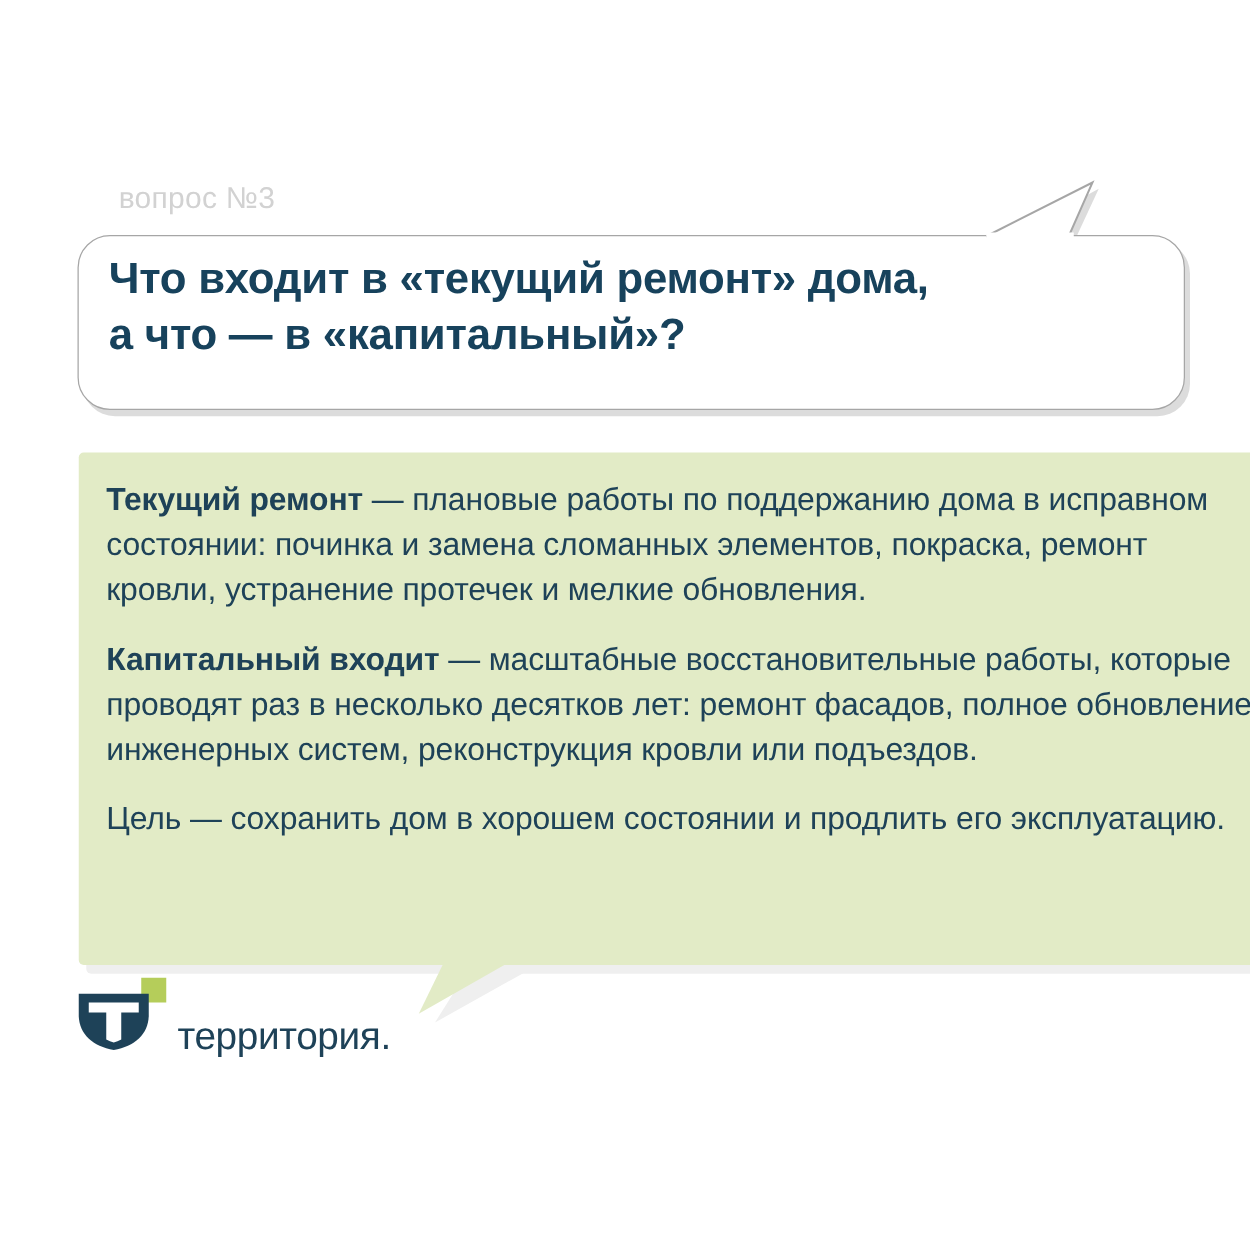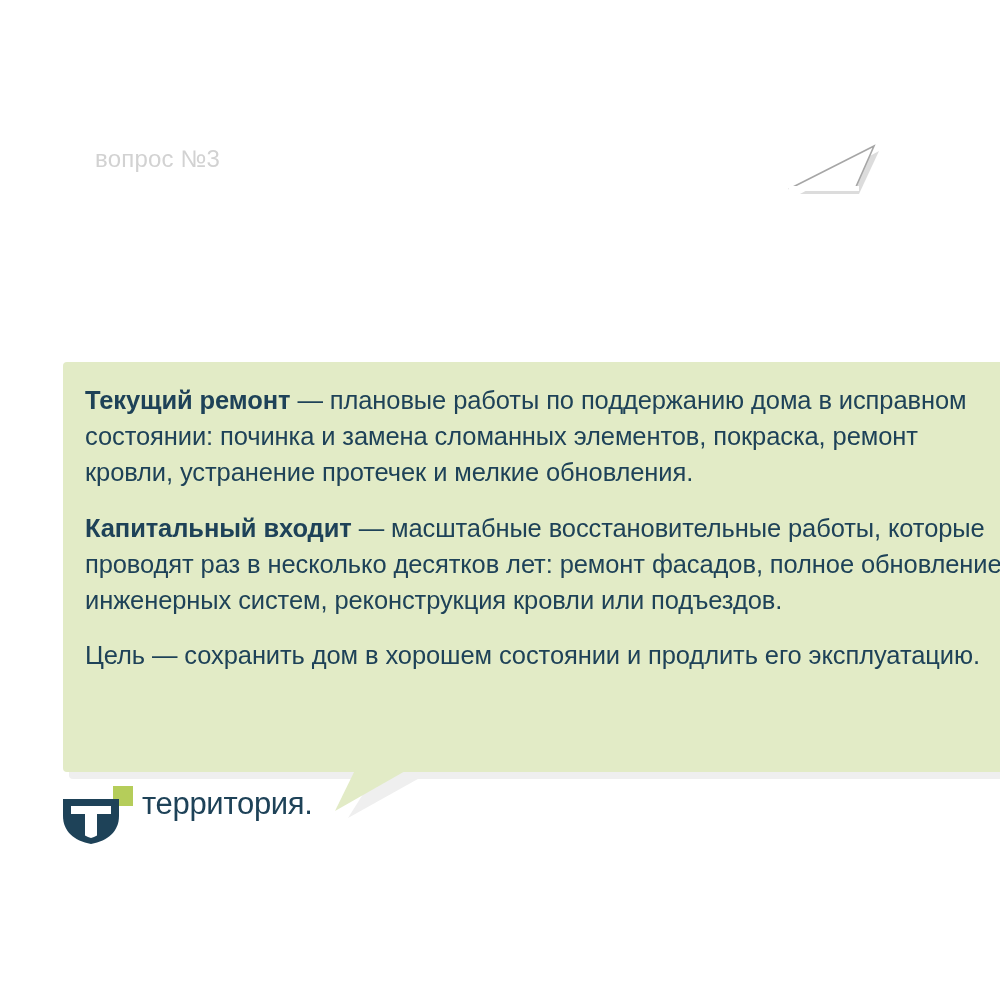--- a/index.html
+++ b/index.html
@@ -110,21 +110,21 @@
     height: 1000px;
     pointer-events: none;
   }
 
   
   .logo {
     position: absolute;
     left: 60px;
     top: 786px;
     display: flex;
-    align-items: flex-start;
+    align-items: flex-end;
     height: 56px;
   }
   .logo-mark {
     position: relative;
     width: 78px;
     height: 60px;
     flex: 0 0 auto;
   }
   .logo-word {
     margin-left: 4px;
@@ -141,20 +141,26 @@
 <body>
 
 <div id="stage">
 
   <div class="eyebrow">вопрос №3</div>
 
   <svg class="q-tail-shadow" viewBox="0 0 1000 1000" aria-hidden="true">
     <polygon points="800,194 879,151 859,194" fill="#dcdcdc"></polygon>
   </svg>
 
+  <div class="q-bubble">
+    <div class="q-text">
+      <span class="l1">Что входит в «текущий ремонт» дома,</span>
+      <span class="l2">а что — в «капитальный»?</span>
+    </div>
+  </div>
 
   <svg class="q-tail" viewBox="0 0 1000 1000" aria-hidden="true">
     <polygon points="789,189 874,146 855,189" fill="#ffffff" stroke="#a6a6a6" stroke-width="1.6" stroke-linejoin="miter"></polygon>
     <rect x="789" y="186" width="70" height="5" fill="#ffffff"></rect>
   </svg>
 
   <svg class="a-tail-shadow" viewBox="0 0 1000 1000" aria-hidden="true">
     <polygon points="375,775 425,775 348,818" fill="#efefef"></polygon>
   </svg>
 

